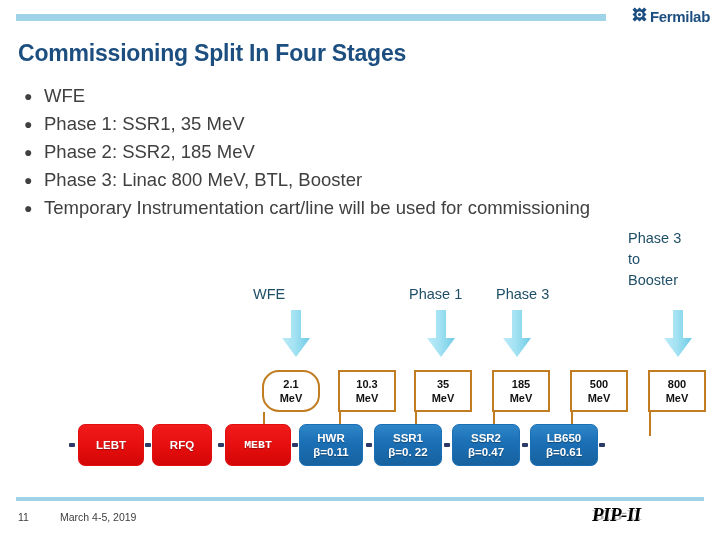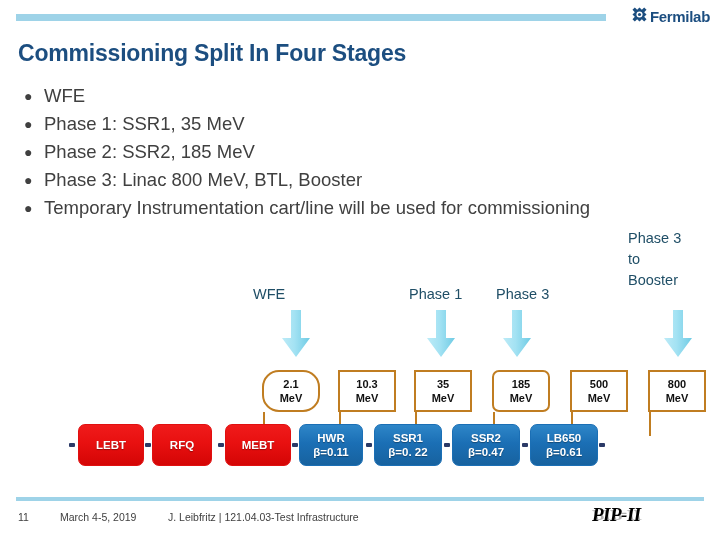--- a/index.html
+++ b/index.html
@@ -304,21 +304,21 @@
     <span>MeV</span>
   </div>
   <div class="energy-box" id="eb-1" style="left: 338px; top: 88px;">
     <span>10.3</span>
     <span>MeV</span>
   </div>
   <div class="energy-box" id="eb-2" style="left: 414px; top: 88px;">
     <span>35</span>
     <span>MeV</span>
   </div>
-  <div class="energy-box" id="eb-3" style="left: 492px; top: 88px; border-radius: 7px;">
+  <div class="energy-box" id="eb-3" style="left: 492px; top: 88px;">
     <span>185</span>
     <span>MeV</span>
   </div>
   <div class="energy-box" id="eb-4" style="left: 570px; top: 88px;">
     <span>500</span>
     <span>MeV</span>
   </div>
   <div class="energy-box" id="eb-5" style="left: 648px; top: 88px;">
     <span>800</span>
     <span>MeV</span>
@@ -330,21 +330,21 @@
   <div class="connector" id="cn-3" style="left: 493px; top: 130px; height: 24px;"></div>
   <div class="connector" id="cn-4" style="left: 571px; top: 130px; height: 24px;"></div>
   <div class="connector" id="cn-5" style="left: 649px; top: 130px; height: 24px;"></div>
 
   <div class="chain-box red" id="cb-1" style="left: 78px; width: 66px; top: 142px;">
     <span>LEBT</span>
   </div>
   <div class="chain-box red" id="cb-2" style="left: 152px; width: 60px; top: 142px;">
     <span>RFQ</span>
   </div>
-  <div class="chain-box red" id="cb-3" style="left: 225px; width: 66px; top: 142px;">
+  <div class="chain-box red" id="cb-3" style="left: 225px; width: 66px; top: 142px; font-family: Liberation Mono, monospace;">
     <span>MEBT</span>
   </div>
   <div class="chain-box blue" id="cb-4" style="left: 299px; width: 64px; top: 142px;">
     <span>HWR</span>
     <span>β=0.11</span>
   </div>
   <div class="chain-box blue" id="cb-5" style="left: 374px; width: 68px; top: 142px;">
     <span>SSR1</span>
     <span>β=0. 22</span>
   </div>
@@ -364,19 +364,18 @@
   <div class="chain-gap" id="gp-4" style="left: 365.5px; top: 161px;"></div>
   <div class="chain-gap" id="gp-5" style="left: 444px; top: 161px;"></div>
   <div class="chain-gap" id="gp-6" style="left: 522px; top: 161px;"></div>
   <div class="chain-gap" id="gp-7" style="left: 599px; top: 161px;"></div>
 </div>
 
 <div id="footer-rule"></div>
 <div id="footer">
   <span class="f-page">11</span>
   <span class="f-date">March 4-5, 2019</span>
-  <span class="f-credit">J. Leibfritz | 121.04.03-Test Infrastructure</span>
 </div>
 
 <div id="pip2-logo">
   <span class="pip-main">PIP-II</span>
   <span class="pip-reflect">PIP-II</span>
 </div>
 
 </body></html>

